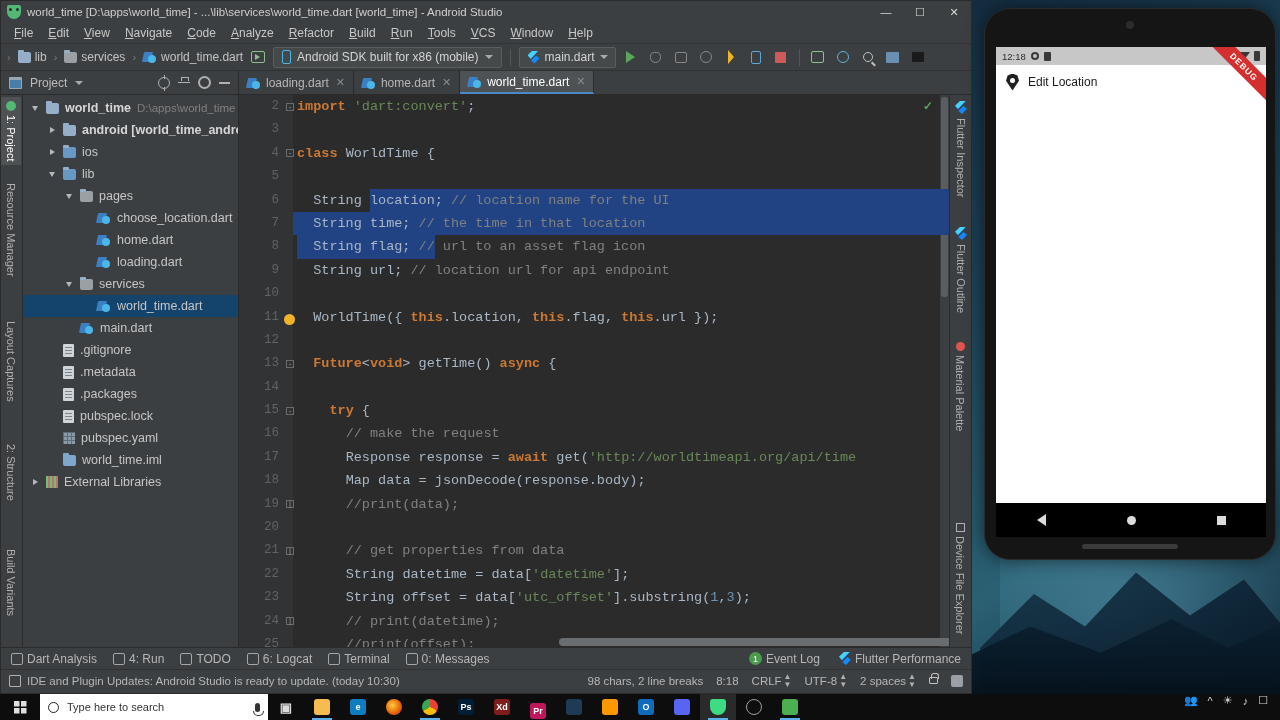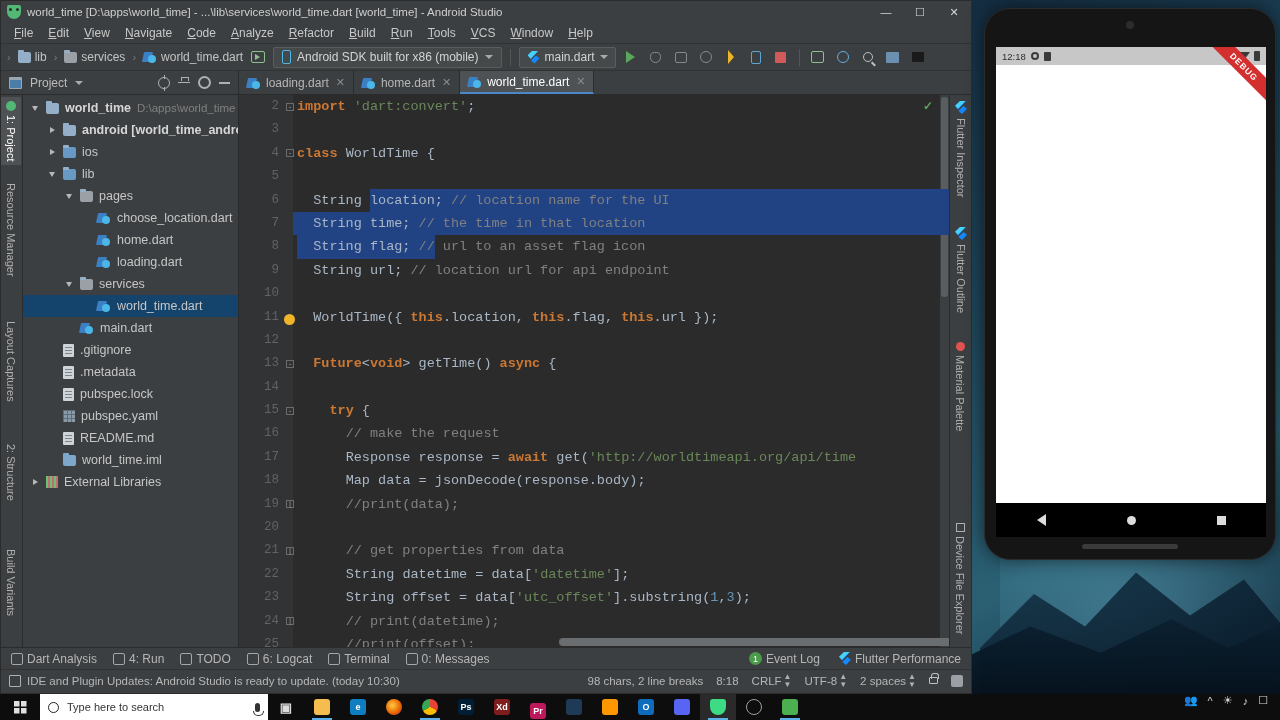--- a/index.html
+++ b/index.html
@@ -532,37 +532,37 @@
             <span class="filedoc"></span>
             <span style="width:6px;flex:none"></span>
             <span class="nlabel">.metadata</span>
           </div>
           <div class="node">
             <span style="width:23px;flex:none"></span>
             <span class="arrow"></span>
             <span style="width:5px;flex:none"></span>
             <span class="filedoc"></span>
             <span style="width:6px;flex:none"></span>
+            <span class="nlabel">.packages</span>
+          </div>
+          <div class="node">
+            <span style="width:23px;flex:none"></span>
+            <span class="arrow"></span>
+            <span style="width:5px;flex:none"></span>
+            <span class="filedoc"></span>
+            <span style="width:6px;flex:none"></span>
             <span class="nlabel">pubspec.lock</span>
           </div>
           <div class="node">
             <span style="width:23px;flex:none"></span>
             <span class="arrow"></span>
             <span style="width:5px;flex:none"></span>
             <span class="yamlic"></span>
             <span style="width:6px;flex:none"></span>
             <span class="nlabel">pubspec.yaml</span>
-          </div>
-          <div class="node">
-            <span style="width:23px;flex:none"></span>
-            <span class="arrow"></span>
-            <span style="width:5px;flex:none"></span>
-            <span class="filedoc"></span>
-            <span style="width:6px;flex:none"></span>
-            <span class="nlabel">README.md</span>
           </div>
           <div class="node">
             <span style="width:23px;flex:none"></span>
             <span class="arrow"></span>
             <span style="width:5px;flex:none"></span>
             <span class="imlic"></span>
             <span style="width:6px;flex:none"></span>
             <span class="nlabel">world_time.iml</span>
           </div>
           <div class="node">
@@ -747,20 +747,24 @@
     <div class="emu-screen">
       <div class="emu-status">
         <span>12:18</span>
         <span class="gear-s"></span>
         <span class="sq-s"></span>
         <span class="right">
           <span class="wifi-ic"></span>
           <span class="batt-ic"></span>
         </span>
       </div>
+      <div class="emu-appbar">
+        <span class="pin-ic"></span>
+        <span class="emu-title">Edit Location</span>
+      </div>
       <div class="debug-ribbon">DEBUG</div>
     </div>
     <div class="emu-nav">
       <span class="nav-back"></span>
       <span class="nav-home"></span>
       <span class="nav-recent"></span>
     </div>
     <div class="emu-bar"></div>
   </div>
 

